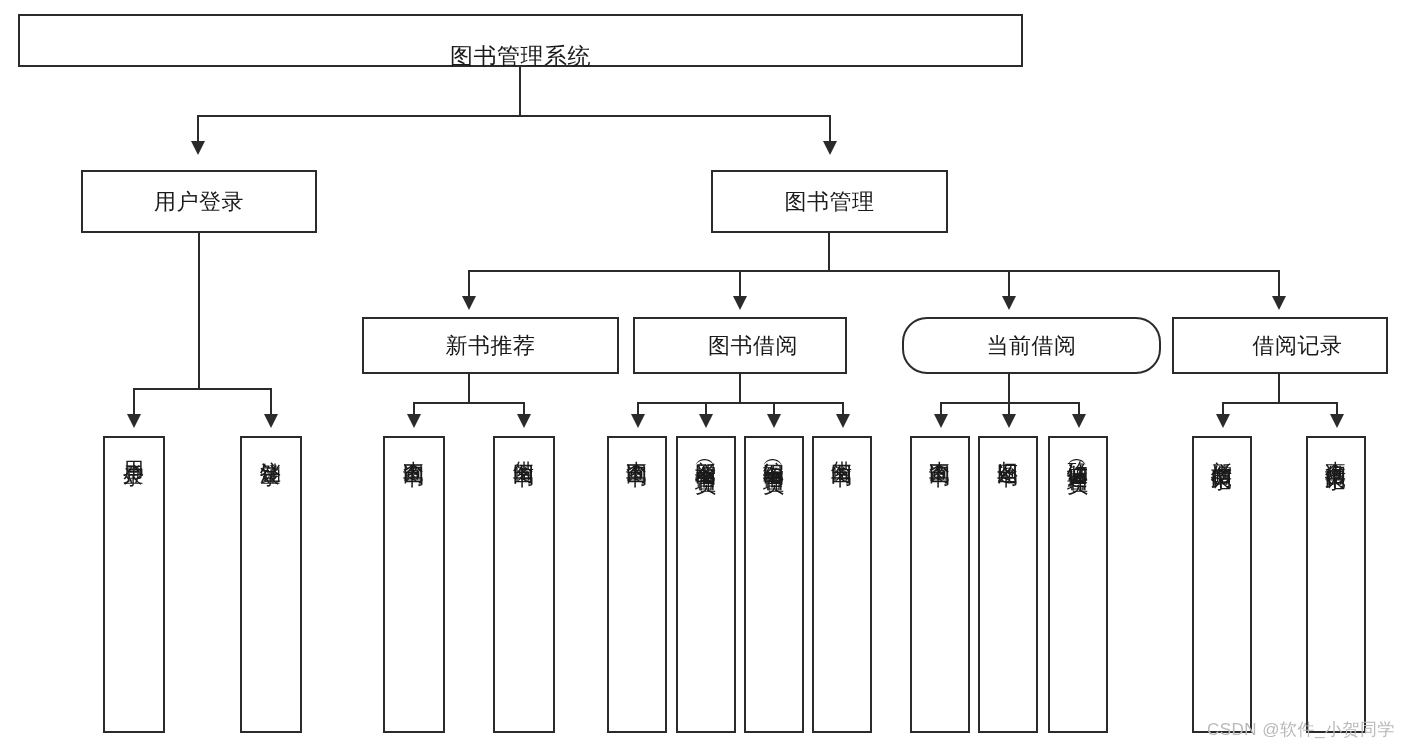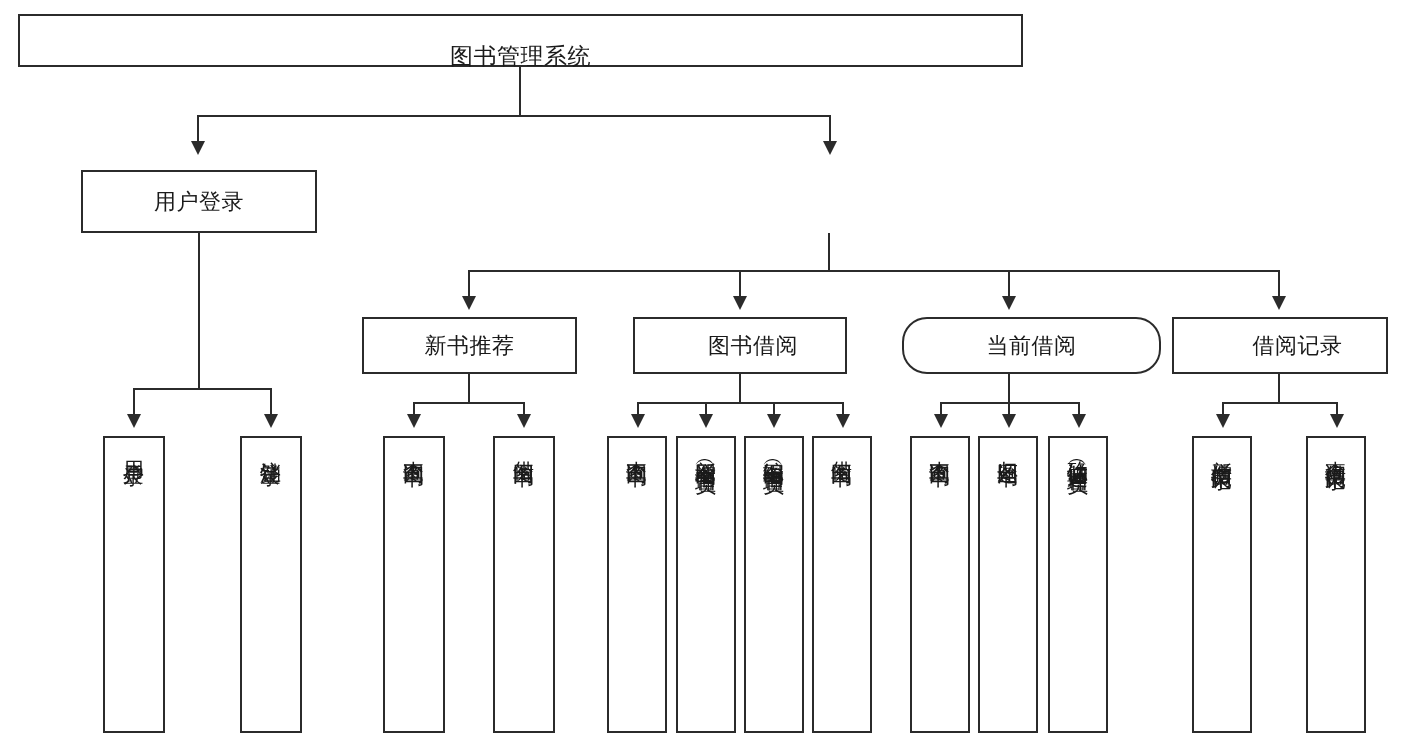--- a/index.html
+++ b/index.html
@@ -98,40 +98,43 @@
 
   <div class="conn vline" style="left:197px; top:115px; height:28px;"></div>
   <div class="arrow" style="left:191px; top:141px;"></div>
   <div class="conn vline" style="left:829px; top:115px; height:28px;"></div>
   <div class="arrow" style="left:823px; top:141px;"></div>
 
   <div class="node horiz" style="left:81px; top:170px; width:236px; height:63px;">
     <span class="label">用户登录</span>
   </div>
 
+  <div class="node horiz" style="left:711px; top:170px; width:237px; height:63px;">
+    <span class="label">图书管理</span>
+  </div>
 
   <div class="conn vline" style="left:198px; top:233px; height:155px;"></div>
   <div class="conn hline" style="left:133px; top:388px; width:137px;"></div>
   <div class="conn vline" style="left:133px; top:388px; height:28px;"></div>
   <div class="arrow" style="left:127px; top:414px;"></div>
   <div class="conn vline" style="left:270px; top:388px; height:28px;"></div>
   <div class="arrow" style="left:264px; top:414px;"></div>
 
   <div class="conn vline" style="left:828px; top:233px; height:37px;"></div>
   <div class="conn hline" style="left:468px; top:270px; width:812px;"></div>
   <div class="conn vline" style="left:468px; top:270px; height:28px;"></div>
   <div class="arrow" style="left:462px; top:296px;"></div>
   <div class="conn vline" style="left:739px; top:270px; height:28px;"></div>
   <div class="arrow" style="left:733px; top:296px;"></div>
   <div class="conn vline" style="left:1008px; top:270px; height:28px;"></div>
   <div class="arrow" style="left:1002px; top:296px;"></div>
   <div class="conn vline" style="left:1278px; top:270px; height:28px;"></div>
   <div class="arrow" style="left:1272px; top:296px;"></div>
 
-  <div class="node horiz" style="left:362px; top:317px; width:215px; height:57px;">
+  <div class="node horiz" style="left:362px; top:317px; width:257px; height:57px;">
     <span class="label">新书推荐</span>
   </div>
   <div class="node horiz" style="left:633px; top:317px; width:214px; height:57px;padding-left:26px;">
     <span class="label">图书借阅</span>
   </div>
   <div class="node horiz" style="left:902px; top:317px; width:259px; height:57px;border-radius:25px;">
     <span class="label">当前借阅</span>
   </div>
   <div class="node horiz" style="left:1172px; top:317px; width:216px; height:57px;padding-left:35px;">
     <span class="label">借阅记录</span>
@@ -208,14 +211,15 @@
     <span class="label">确认归还（管理员）</span>
   </div>
 
   <div class="node vert" style="left:1192px; top:436px; width:60px; height:297px;">
     <span class="label">新增借阅记录</span>
   </div>
   <div class="node vert" style="left:1306px; top:436px; width:60px; height:297px;">
     <span class="label">查询借阅记录</span>
   </div>
 
+  <div id="watermark">CSDN @软件_小贺同学</div>
 
 </div>
 
 </body></html>

